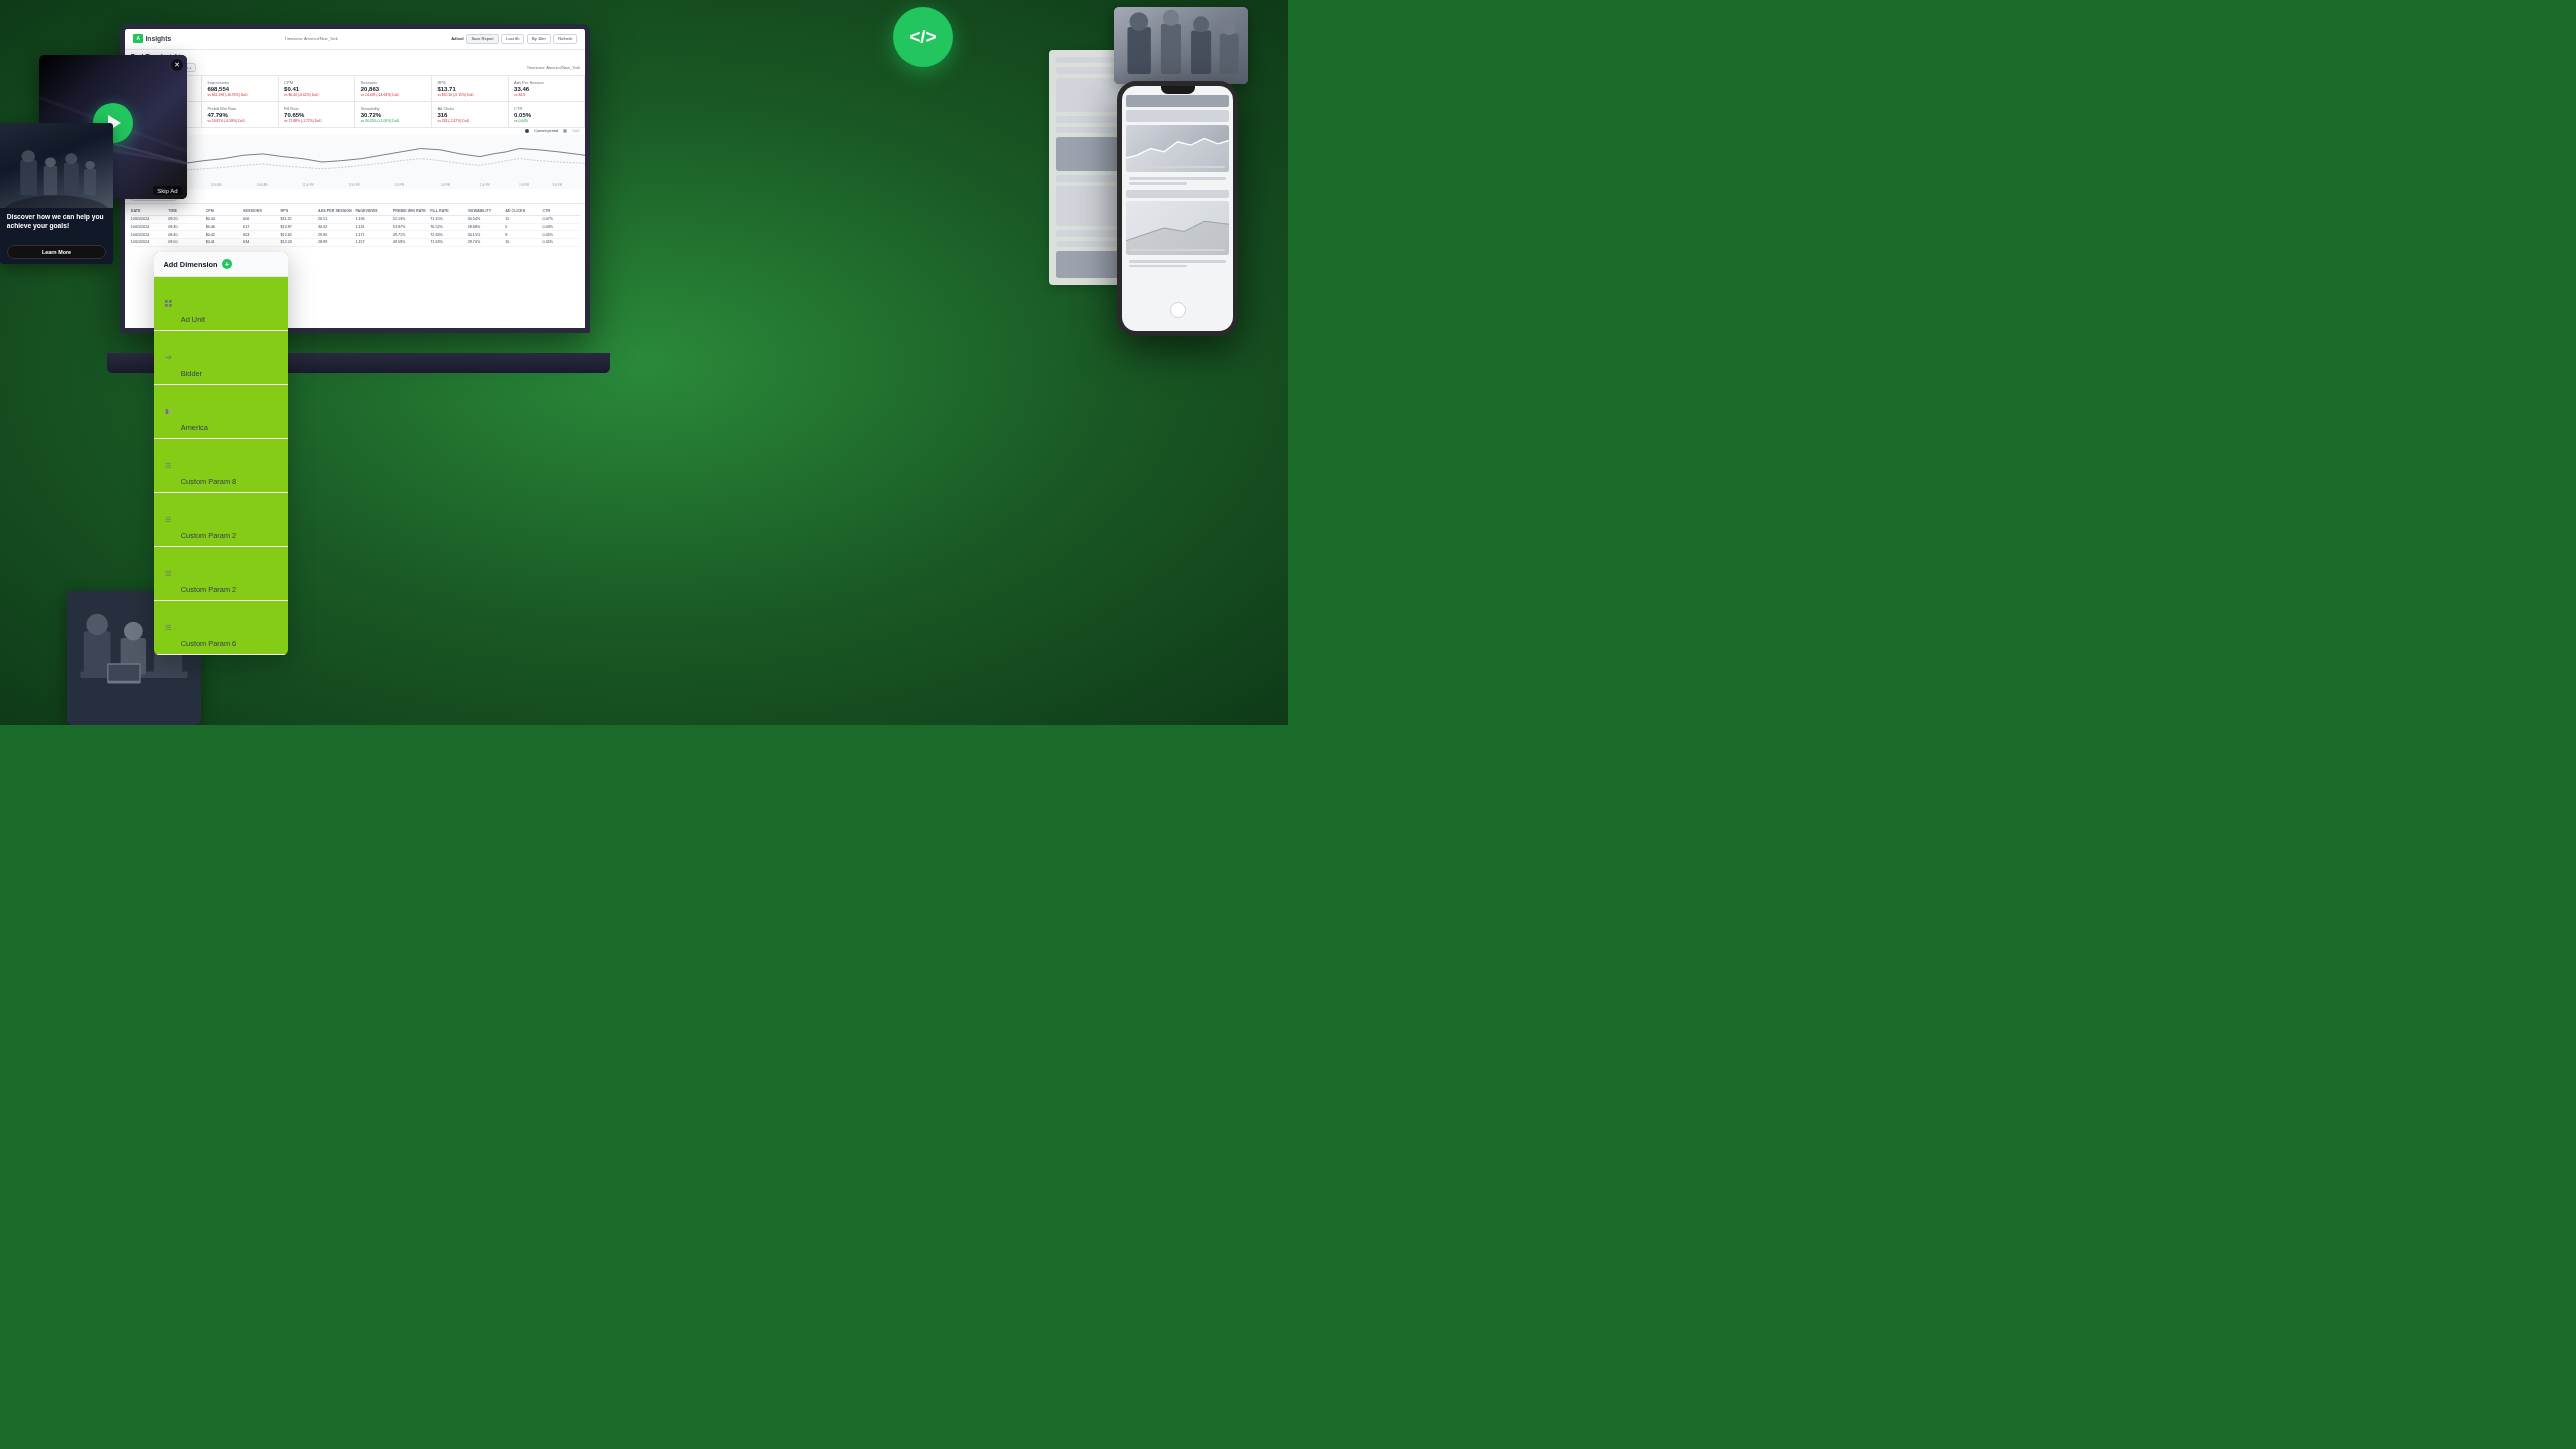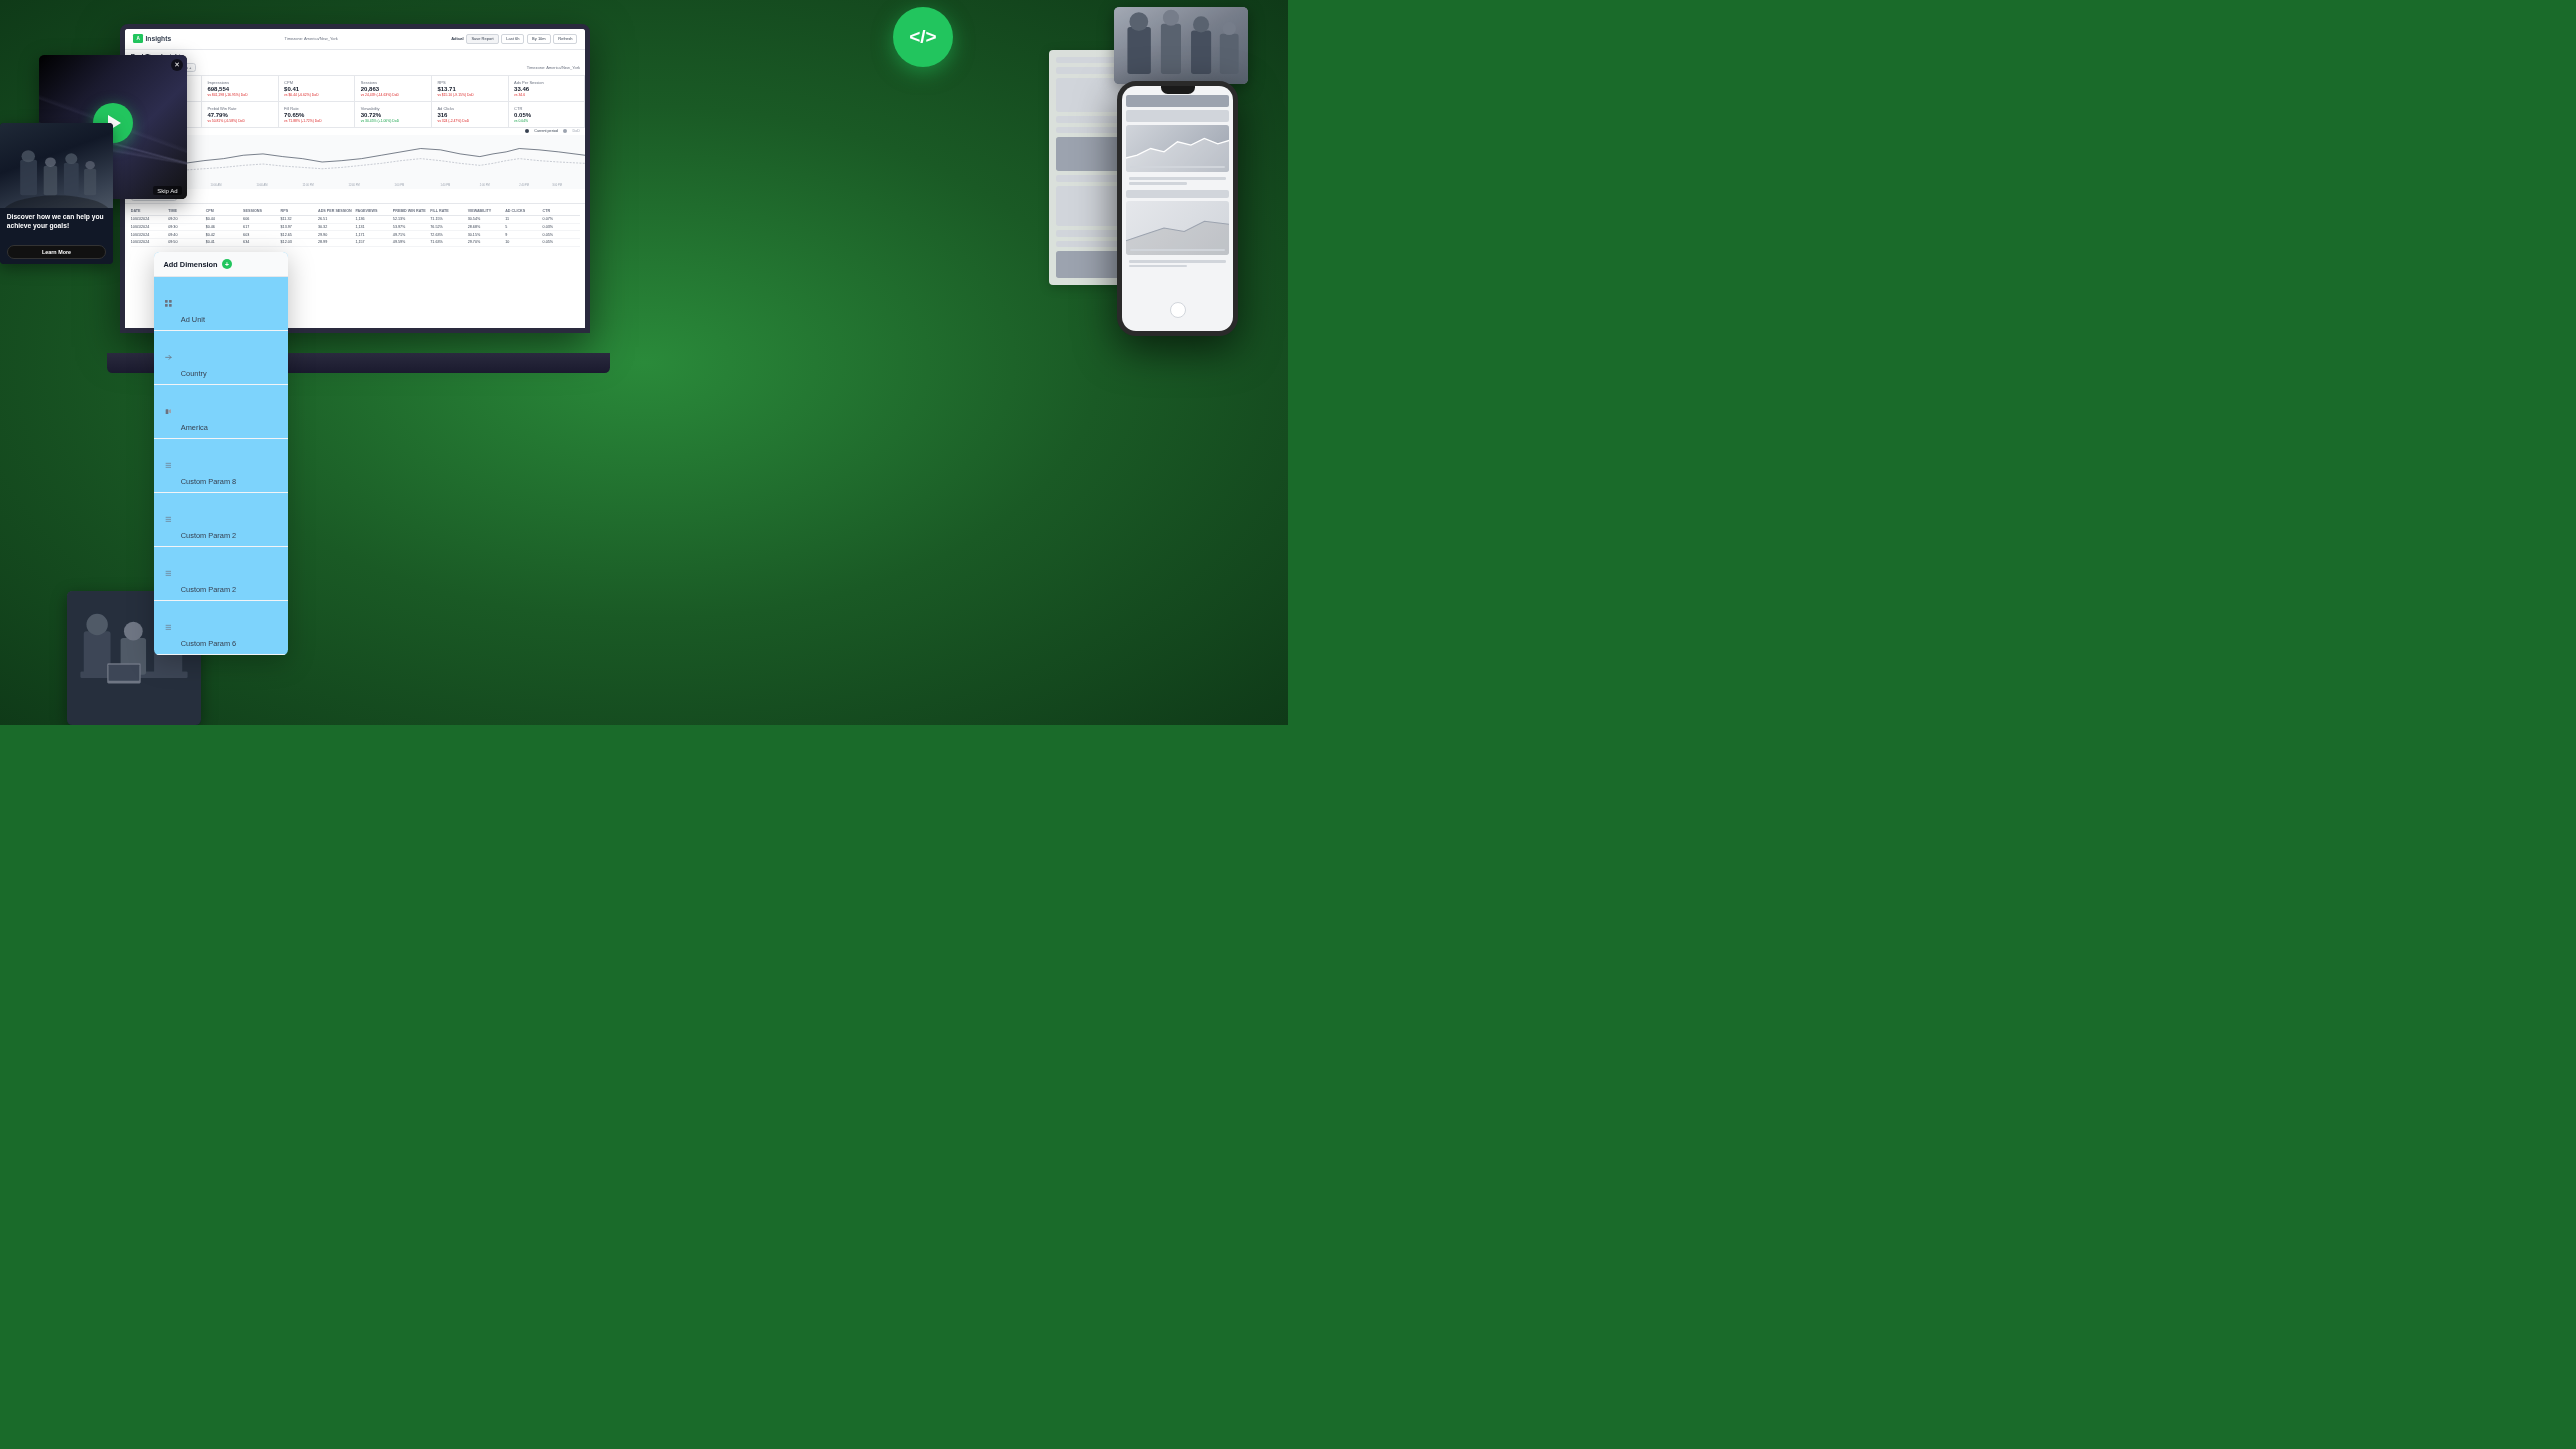--- a/index.html
+++ b/index.html
@@ -150,21 +150,21 @@
       position: relative;
       overflow: hidden;
     }
 
     
     .dimension-dropdown {
       position: absolute;
       top: 252px;
       left: 154px;
       width: 134px;
-      background: #7dd3fc;
+      background: #84cc16;
       border-radius: 5.4px;
       box-shadow: 0 6.7px 27px rgba(0,0,0,0.25);
       overflow: hidden;
       z-index: 100;
     }
 
     .dropdown-header {
       padding: 6.7px 9.4px;
       background: #f9fafb;
       border-bottom: 0.7px solid #e5e7eb;
@@ -879,21 +879,21 @@
     </div>
     <span class="dropdown-item-text">Ad Unit</span>
   </div>
 
   <div class="dropdown-item">
     <div class="dropdown-item-icon">
       <svg width="6.7" height="6.7" viewBox="0 0 10 10" fill="none">
         <path d="M1 5 L9 5 M6 2 L9 5 L6 8" stroke="#6b7280" stroke-width="1.2" stroke-linecap="round"></path>
       </svg>
     </div>
-    <span class="dropdown-item-text">Country</span>
+    <span class="dropdown-item-text">Bidder</span>
   </div>
 
   <div class="dropdown-item">
     <div class="dropdown-item-icon">
       <svg width="6.7" height="6.7" viewBox="0 0 10 10" fill="none">
         <rect x="1" y="2" width="4" height="7" rx="0.5" fill="#6b7280"></rect>
         <path d="M5 3.5 L9 2 L9 8 L5 6.5" fill="#9ca3af"></path>
       </svg>
     </div>
     <span class="dropdown-item-text">America</span>

